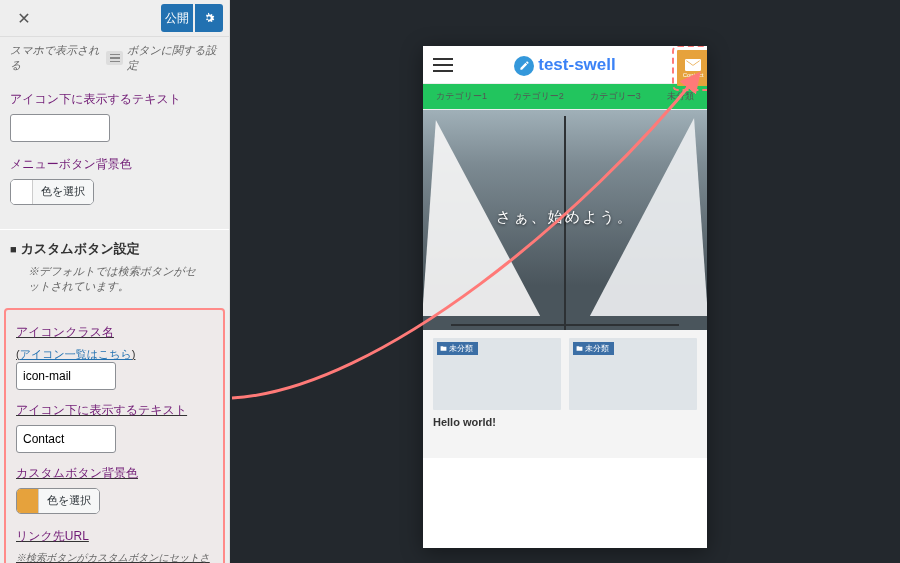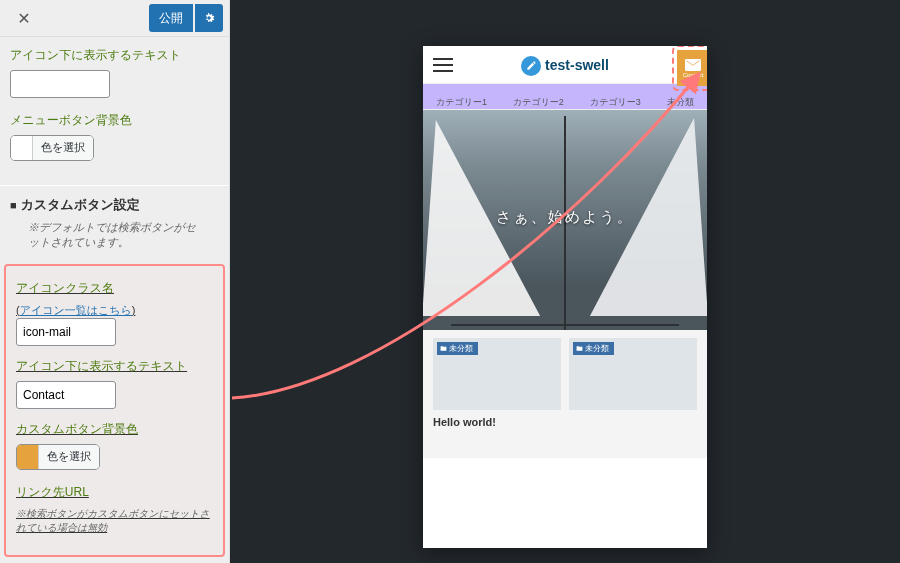--- a/index.html
+++ b/index.html
@@ -3,53 +3,53 @@
 <meta charset="utf-8">
 <style>
   * { box-sizing: border-box; margin: 0; padding: 0; }
   body { font-family: -apple-system, "Hiragino Sans", "Yu Gothic", sans-serif; background: #23282d; width: 900px; height: 563px; overflow: hidden; display: flex; }
   
   .panel { width: 230px; height: 100%; background: #eeeeee; display: flex; flex-direction: column; font-size: 12px; color: #333; overflow-y: auto; border-right: 1px solid #ddd; }
   .panel::-webkit-scrollbar { width: 0; }
   .panel-header { height: 46px; display: flex; align-items: center; justify-content: space-between; padding: 0 6px; border-bottom: 1px solid #ddd; background: #eeeeee; }
   .close-btn { width: 36px; height: 36px; display: flex; align-items: center; justify-content: center; font-size: 16px; color: #555; cursor: pointer; }
   .publish-group { display: flex; gap: 2px; }
-  .publish-btn { background: #2271b1; color: #fff; border: 0; height: 28px; padding: 0 10px; font-size: 12px; border-radius: 3px 0 0 3px; cursor: pointer; }
+  .publish-btn { background: #2271b1; color: #fff; border: 0; height: 28px; padding: 0 4px; font-size: 12px; border-radius: 3px 0 0 3px; cursor: pointer; }
   .gear-btn { background: #2271b1; color: #fff; border: 0; height: 28px; width: 28px; border-radius: 0 3px 3px 0; cursor: pointer; display: flex; align-items: center; justify-content: center; }
   .panel-sub { padding: 6px 10px 8px; font-size: 11px; color: #666; display: flex; align-items: center; gap: 4px; }
   .sub-italic { font-style: italic; }
   .menu-icon-box { width: 18px; height: 14px; background: #ddd; border-radius: 2px; display: inline-flex; flex-direction: column; justify-content: center; align-items: center; gap: 2px; }
   .menu-icon-box span { width: 10px; height: 1.5px; background: #888; }
   .section { padding: 10px 10px 4px; }
-  .sec-label { font-size: 12px; color: #4d7c0f; margin-bottom: 6px; line-height: 1.4; }
+  .sec-label { font-size: 12px; color: #701a75; margin-bottom: 6px; line-height: 1.4; }
   .text-input { width: 100px; height: 28px; border: 1px solid #8c8f94; border-radius: 3px; padding: 0 6px; font-size: 12px; background: #fff; }
   .color-row { display: inline-flex; align-items: center; border: 1px solid #8c8f94; border-radius: 5px; overflow: hidden; background: #f6f7f7; }
   .color-swatch { width: 22px; height: 24px; border-right: 1px solid #ccc; }
   .color-select-btn { height: 24px; padding: 0 8px; font-size: 11px; background: #f6f7f7; border: 0; cursor: pointer; color: #2c3338; }
   .section-heading { background: #eeeeee; padding: 10px 10px 6px; font-size: 13px; font-weight: bold; color: #333; display: flex; align-items: baseline; gap: 4px; border-top: 1px solid #fff; margin-top: 18px; }
   .section-heading .bullet { font-size: 11px; }
   .note { font-size: 11px; color: #666; line-height: 1.4; padding: 0 28px 8px; font-style: italic; }
   .highlight-box { margin: 6px 4px 10px; padding: 6px 6px 10px; border: 2.5px solid #ff8b89; border-radius: 4px; background: rgba(255,120,120,0.03); }
   .highlight-box .section { padding: 8px 4px 4px; text-decoration: underline; }
   .link-text { color: #2271b1; text-decoration: underline; font-size: 11px; }
   .paren { font-size: 11px; color: #333; }
   
   .preview-area { flex: 1; position: relative; display: flex; align-items: flex-start; justify-content: center; padding-top: 46px; }
   .phone { width: 284px; height: 502px; background: #fff; box-shadow: 0 4px 20px rgba(0,0,0,.4); display: flex; flex-direction: column; overflow: hidden; position: relative; }
   .phone-header { height: 38px; display: flex; align-items: center; justify-content: center; position: relative; background: #fff; border-bottom: 1px solid #eee; }
   .hamburger { position: absolute; left: 10px; top: 50%; transform: translateY(-50%); width: 20px; display: flex; flex-direction: column; gap: 4px; cursor: pointer; }
   .hamburger span { height: 2px; background: #333; }
-  .site-title { font-size: 14px; font-weight: bold; color: #0c4a6e; display: flex; align-items: center; gap: 4px; }
+  .site-title { font-size: 17px; font-weight: bold; color: #3b82f6; display: flex; align-items: center; gap: 4px; }
   .pencil-badge { width: 20px; height: 20px; border-radius: 50%; background: #3498db; display: inline-flex; align-items: center; justify-content: center; position: relative; top: 1px; }
   .pencil-badge svg { width: 11px; height: 11px; fill: #fff; }
   .contact-btn { position: absolute; right: -2px; top: 4px; width: 32px; height: 36px; background: #e6a23c; display: flex; flex-direction: column; align-items: center; justify-content: center; gap: 1px; color: #fff; border-radius: 1px; }
   .contact-btn svg { width: 16px; height: 12px; fill: #fff; }
   .contact-btn-label { font-size: 6px; line-height: 1; }
   .dashed-ring { position: absolute; right: -7px; top: -1px; width: 42px; height: 46px; border: 2.5px dashed #ff7a78; border-radius: 6px; z-index: 3; pointer-events: none; }
-  .catbar { display: flex; height: 26px; align-items: flex-end; justify-content: space-around; background: #c4b5fd; border-bottom: 1px solid #eee; font-size: 9px; color: #555; }
+  .catbar { display: flex; height: 26px; align-items: center; justify-content: space-around; background: #22c55e; border-bottom: 1px solid #eee; font-size: 9px; color: #555; }
   .catbar span { cursor: pointer; }
   .hero { height: 220px; background: linear-gradient(180deg,#a0b0b8 0%, #7c8a92 25%, #4a555c 80%); position: relative; display: flex; align-items: center; justify-content: center; overflow: hidden; }
   .hero::before, .hero::after { content: ""; position: absolute; }
   
   .sail-left { position: absolute; left: 6px; top: 10px; width: 0; height: 0; border-left: 0 solid transparent; border-right: 118px solid transparent; border-bottom: 196px solid rgba(245,245,245,.92); transform: skewX(-4deg); }
   .sail-right { position: absolute; right: 6px; top: 8px; width: 0; height: 0; border-left: 118px solid transparent; border-right: 0 solid transparent; border-bottom: 198px solid rgba(235,238,240,.92); transform: skewX(4deg); }
   .mast { position: absolute; left: 50%; top: 6px; bottom: 0; width: 2px; background: #2d3134; transform: translateX(-50%); }
   .boom { position: absolute; left: 10%; right: 10%; bottom: 4px; height: 2px; background: #2d3134; }
   .hero-text { position: relative; z-index: 2; color: #fff; font-size: 15px; letter-spacing: 2px; text-shadow: 0 1px 3px rgba(0,0,0,.7); font-weight: 300; margin-top: -6px; }
   .cards { background: #f4f4f4; padding: 8px 10px 4px; display: flex; gap: 8px; }
@@ -69,20 +69,29 @@
     <div class="publish-group">
       <button class="publish-btn">公開</button>
       <button class="gear-btn">
         <svg viewBox="0 0 24 24" width="14" height="14" fill="#fff">
             <path d="M19.4 13l.6-1-.6-1 1.6-1.2-1-1.7-1.9.6-.8-.8.6-1.9-1.7-1-1.2 1.6-1-.6-1 .6L11.8 3l-1.7 1 .6 1.9-.8.8-1.9-.6-1 1.7L8.6 11l-.6 1 .6 1-1.6 1.2 1 1.7 1.9-.6.8.8-.6 1.9 1.7 1 1.2-1.6 1 .6 1-.6 1.2 1.6 1.7-1-.6-1.9.8-.8 1.9.6 1-1.7zM12 15a3 3 0 110-6 3 3 0 010 6z"></path>
           </svg>
       </button>
     </div>
   </div>
 
+  <div class="panel-sub">
+    <span class="sub-italic">スマホで表示される</span>
+    <span class="menu-icon-box">
+        <span></span>
+        <span></span>
+        <span></span>
+      </span>
+    <span class="sub-italic">ボタンに関する設定</span>
+  </div>
 
   <div class="section">
     <div class="sec-label">アイコン下に表示するテキスト</div>
     <input class="text-input" value="" style="">
   </div>
 
   <div class="section">
     <div class="sec-label">メニューボタン背景色</div>
     <div class="color-row">
       <div class="color-swatch" style="background:#fff"></div>

